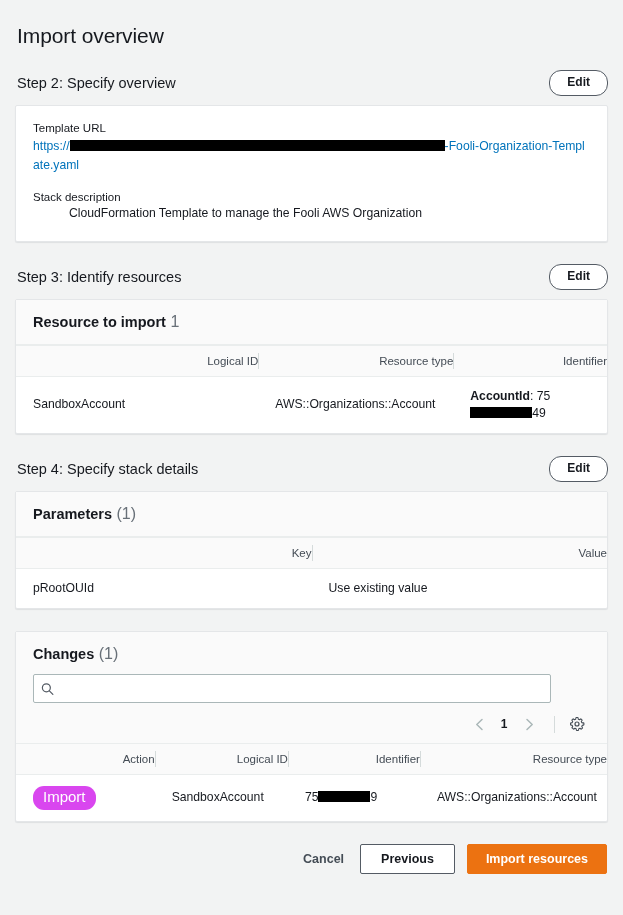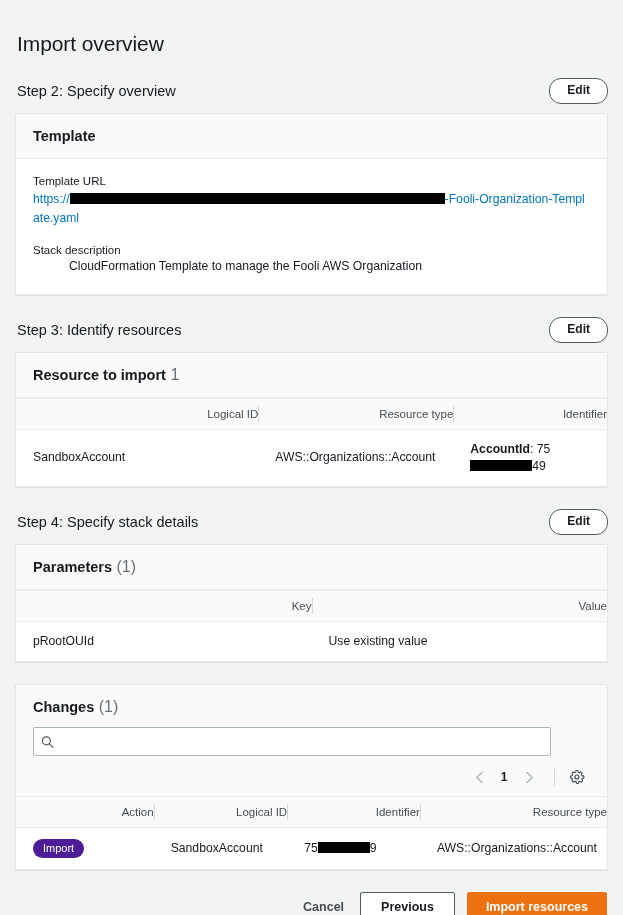--- a/index.html
+++ b/index.html
@@ -4,21 +4,21 @@
 <style>
   * { box-sizing: border-box; }
   html, body {
     margin: 0; padding: 0;
     width: 623px; height: 915px;
     background: #f2f3f3;
     font-family: "Liberation Sans", sans-serif;
     color: #16191f;
     -webkit-font-smoothing: antialiased;
   }
-  .page { width: 623px; height: 915px; padding: 32px 15px 0 15px; overflow: hidden; }
+  .page { width: 623px; height: 915px; padding: 24px 15px 0 15px; overflow: hidden; }
 
   .page-title {
     font-size: 21px;
     font-weight: 400;
     color: #16191f;
     margin: 0 0 22px 2px;
     letter-spacing: -0.1px;
   }
 
   
@@ -184,23 +184,23 @@
   .pager-sep {
     width: 1px; height: 17px;
     background: #d5dbdb;
     margin: 0 9px 0 10px;
   }
   .gear { width: 22px; height: 22px; display:flex; align-items:center; justify-content:center; cursor:pointer; }
 
   
   .badge {
     display: inline-block;
-    background: #4c1d95;
+    background: #d946ef;
     color: #ffffff;
-    font-size: 11px;
+    font-size: 15px;
     font-weight: 400;
     padding: 3px 10px 4px 10px;
     border-radius: 11px;
     line-height: 1.1;
   }
 
   
   .actions {
     display: flex;
     align-items: center;
@@ -242,23 +242,20 @@
 <div class="page">
 
   <h1 class="page-title">Import overview</h1>
 
   <div class="step-row">
     <span class="step-title">Step 2: Specify overview</span>
     <button class="edit-btn">Edit</button>
   </div>
 
   <div class="card">
-    <div class="card-head">
-      <span class="card-head-title">Template</span>
-    </div>
     <div class="card-body">
 
       <div class="field-block">
         <div class="field-label">Template URL</div>
         <a class="link" href="#"><span>https://</span><span class="redact redact-url"></span><span>-Fooli-Organization-Template.yaml</span></a>
       </div>
 
       <div class="field-block">
         <div class="field-label">Stack description</div>
         <div class="field-value">CloudFormation Template to manage the Fooli AWS Organization</div>

